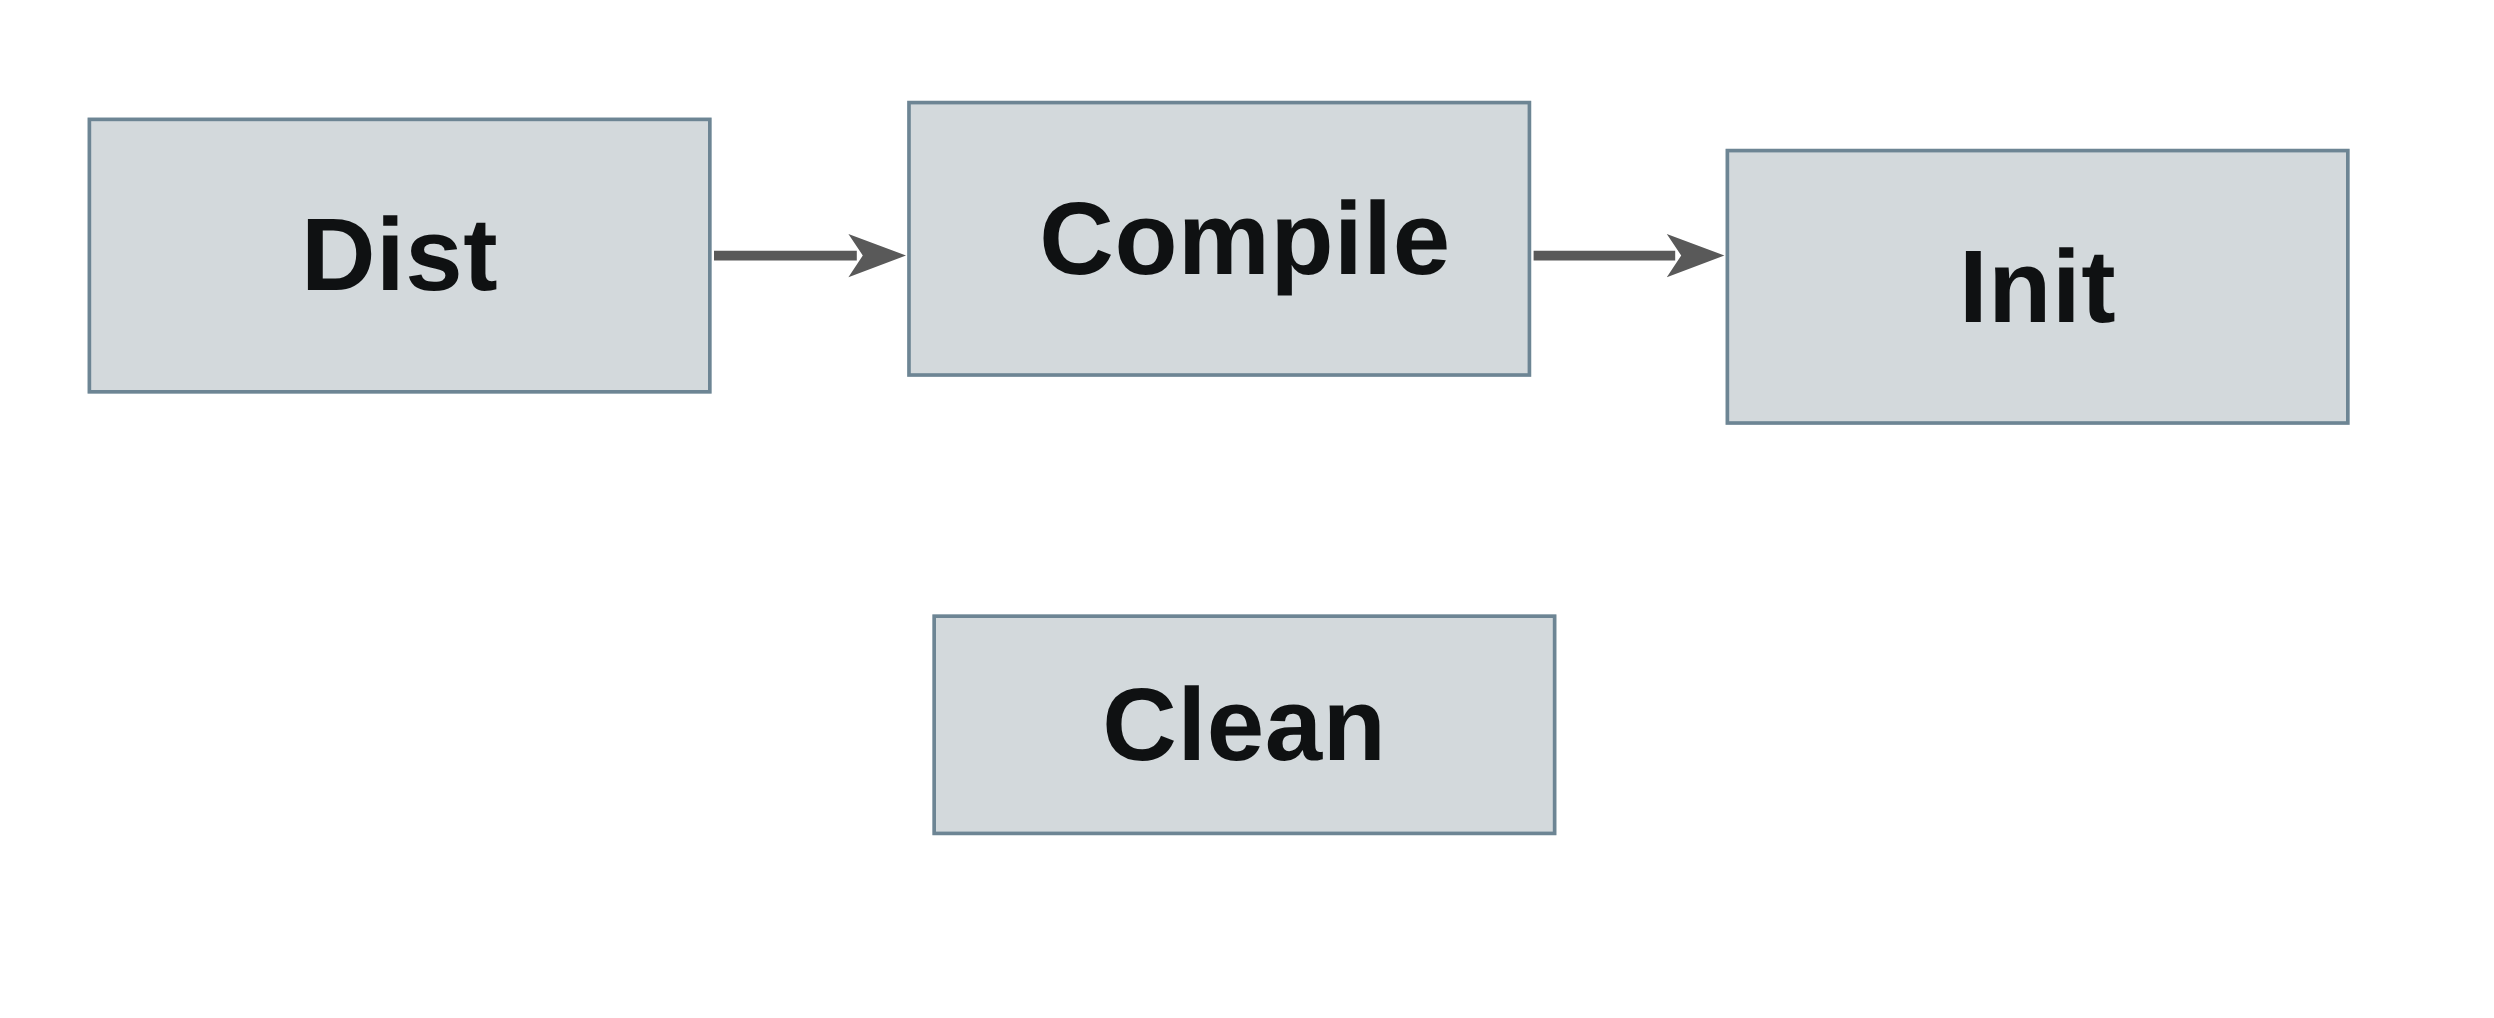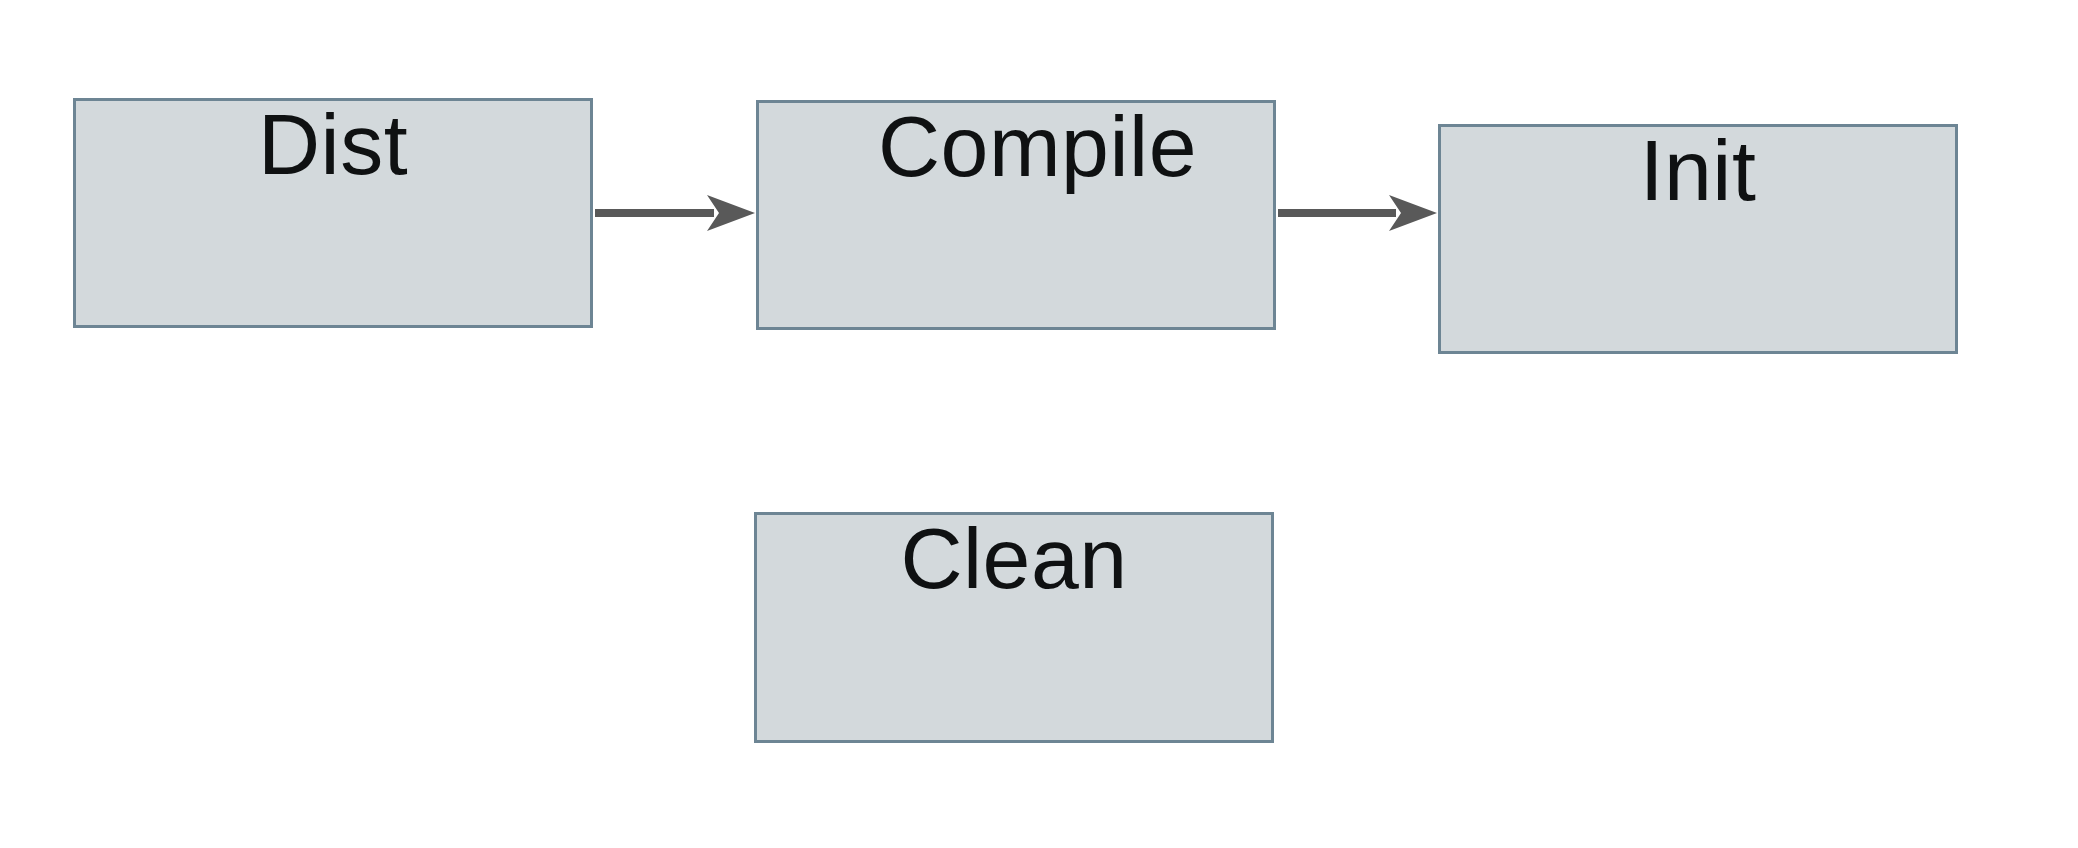--- a/index.html
+++ b/index.html
@@ -16,35 +16,37 @@
     font-family: "Liberation Sans", "DejaVu Sans", sans-serif;
   }
   .node {
     position: absolute;
     box-sizing: border-box;
     width: 520px;
     height: 230px;
     background: var(--node-fill, #d3d9dc);
     border: 3px solid var(--node-border, #6d8594);
     display: flex;
+    align-items: center;
     justify-content: center;
     cursor: default;
+    font-weight: bold;
   }
   .node .label {
     font-size: 86px;
     line-height: 1;
     color: var(--text, #0f1112);
     letter-spacing: 0.5px;
     white-space: nowrap;
     user-select: none;
   }
   .node-dist    { left: 73px;   top: 98px;  }
-  .node-compile { left: 756px;  top: 100px; padding-left: 43px;  }
+  .node-compile { left: 756px;  top: 84px; padding-left: 43px;  }
   .node-init    { left: 1438px; top: 98px; margin-top: 26px;  }
-  .node-clean   { left: 754px;  top: 512px; height: 231px; }
+  .node-clean   { left: 777px;  top: 512px; height: 184px; }
 
   .edges-layer {
     position: absolute;
     left: 0;
     top: 0;
     width: 2078px;
     height: 848px;
   }
   .edges-layer .edge line {
     stroke: var(--arrow, #595959);

